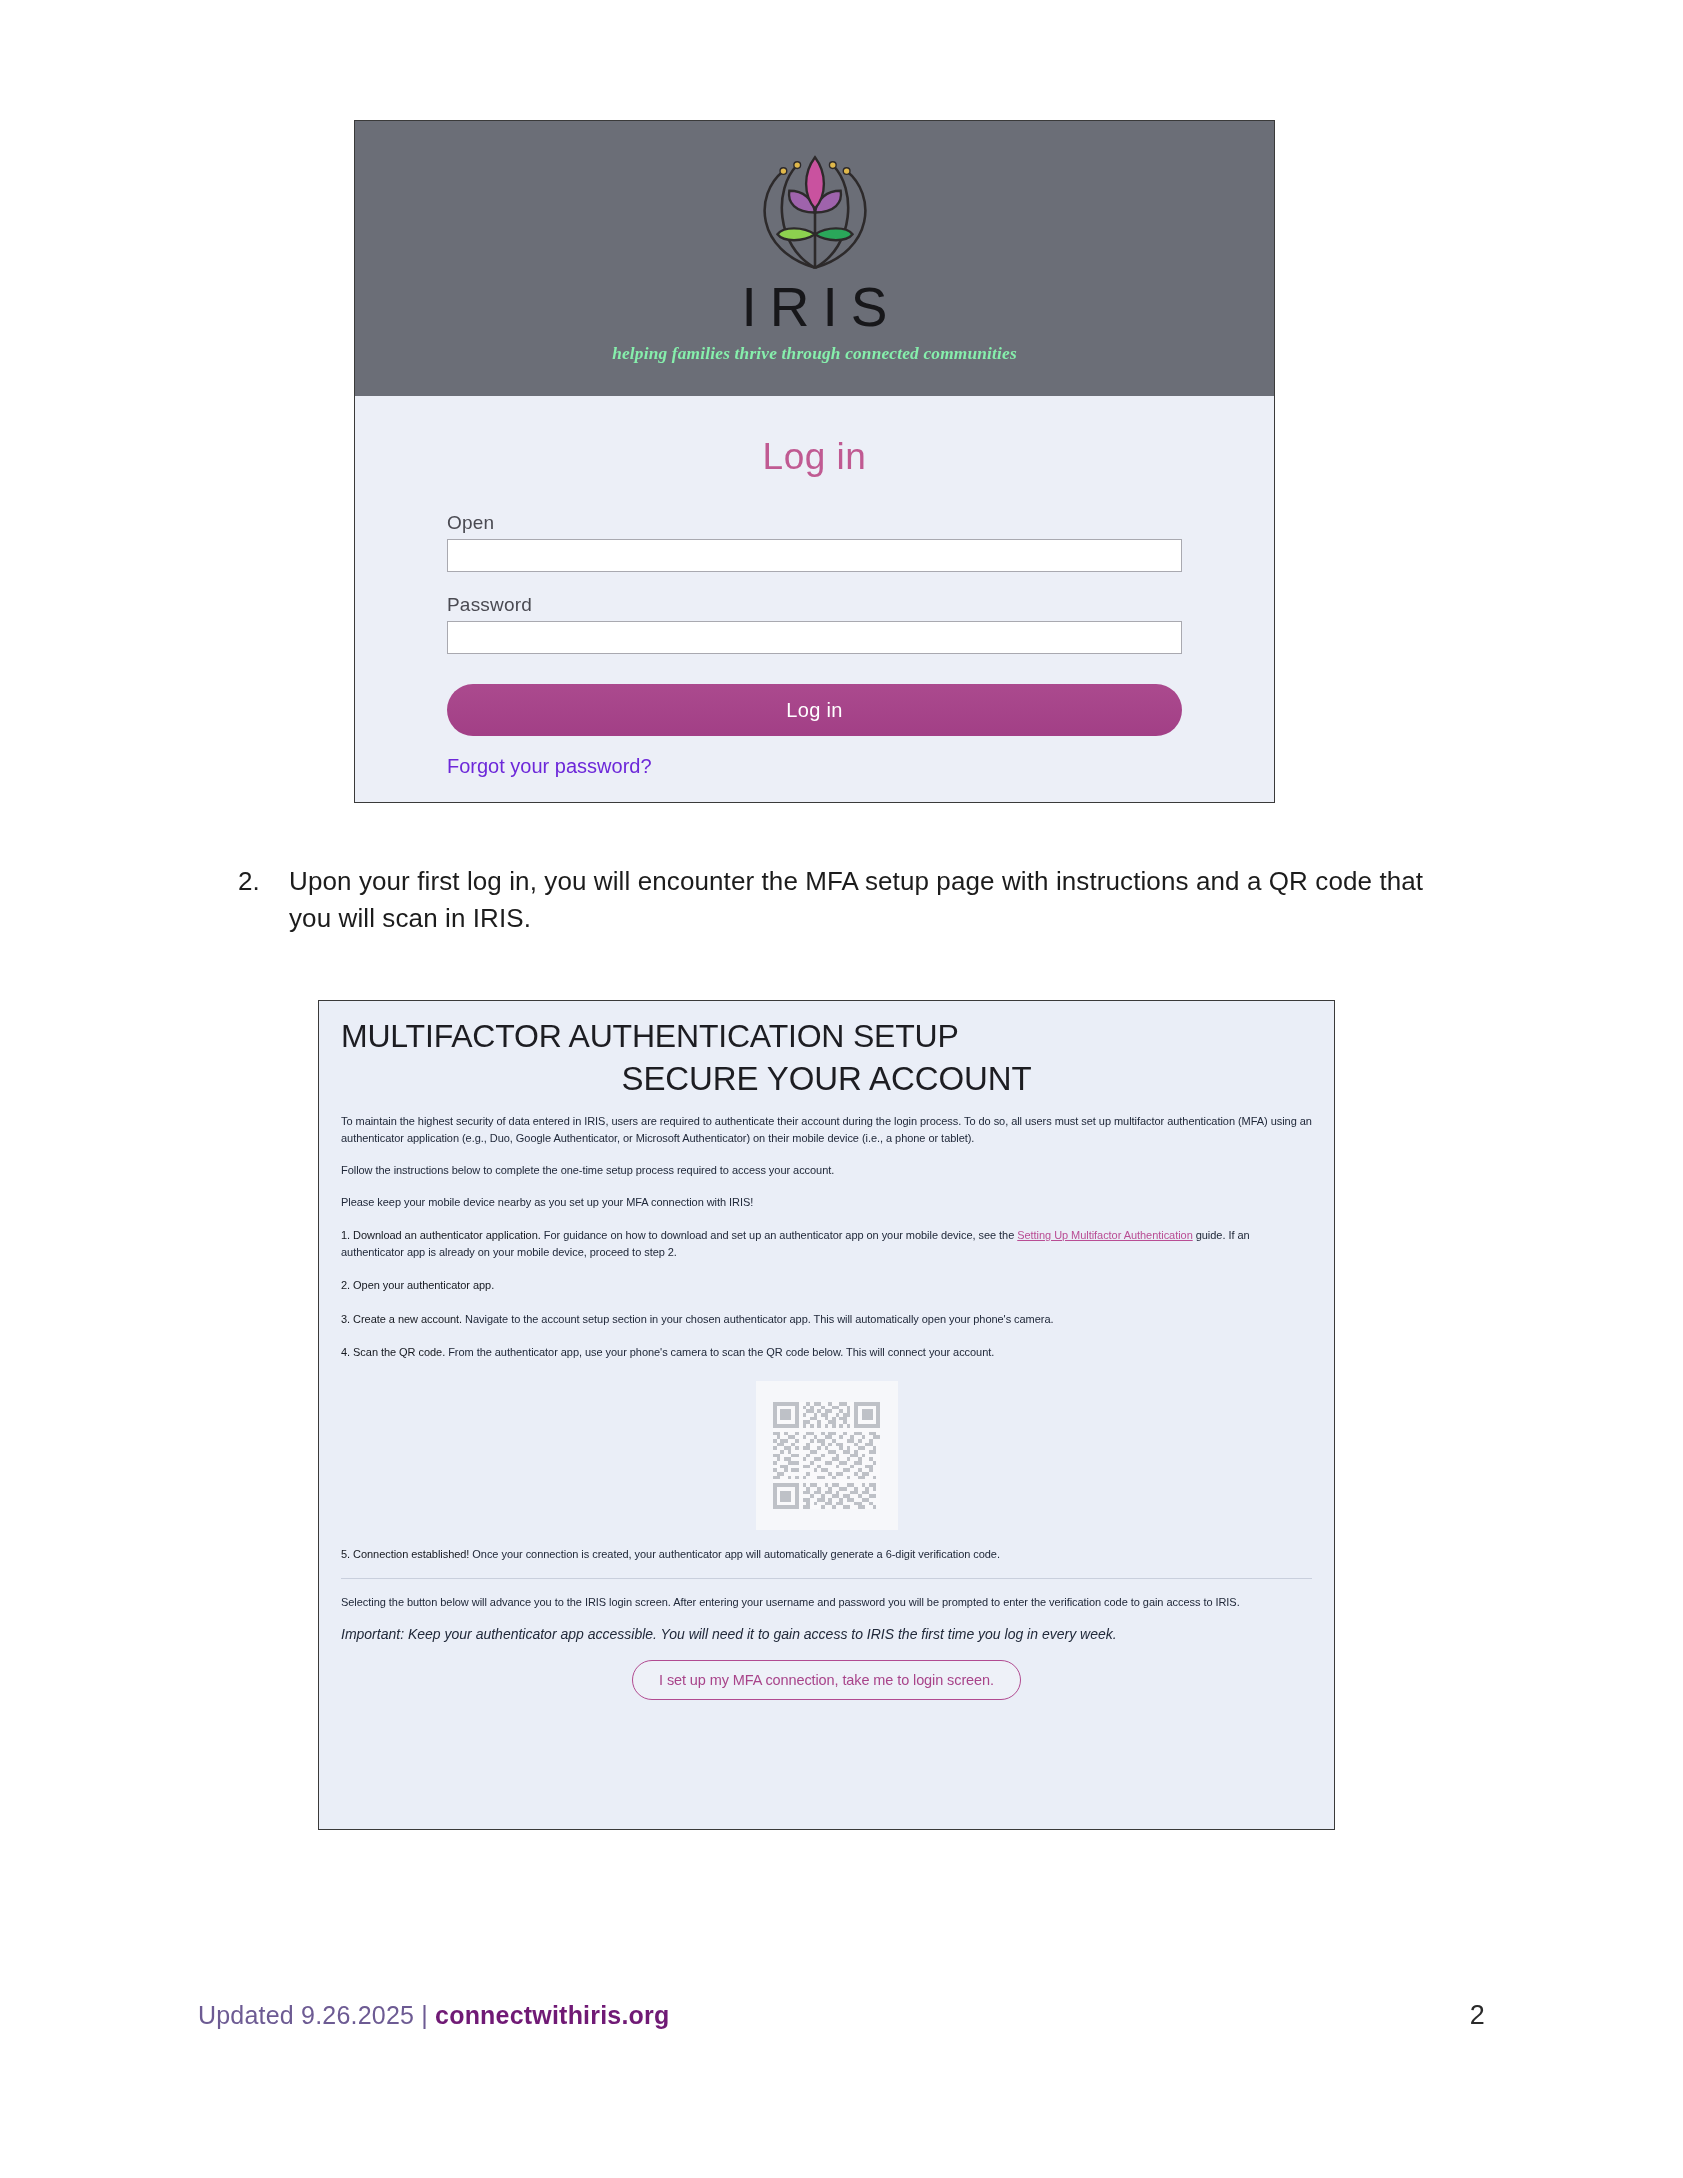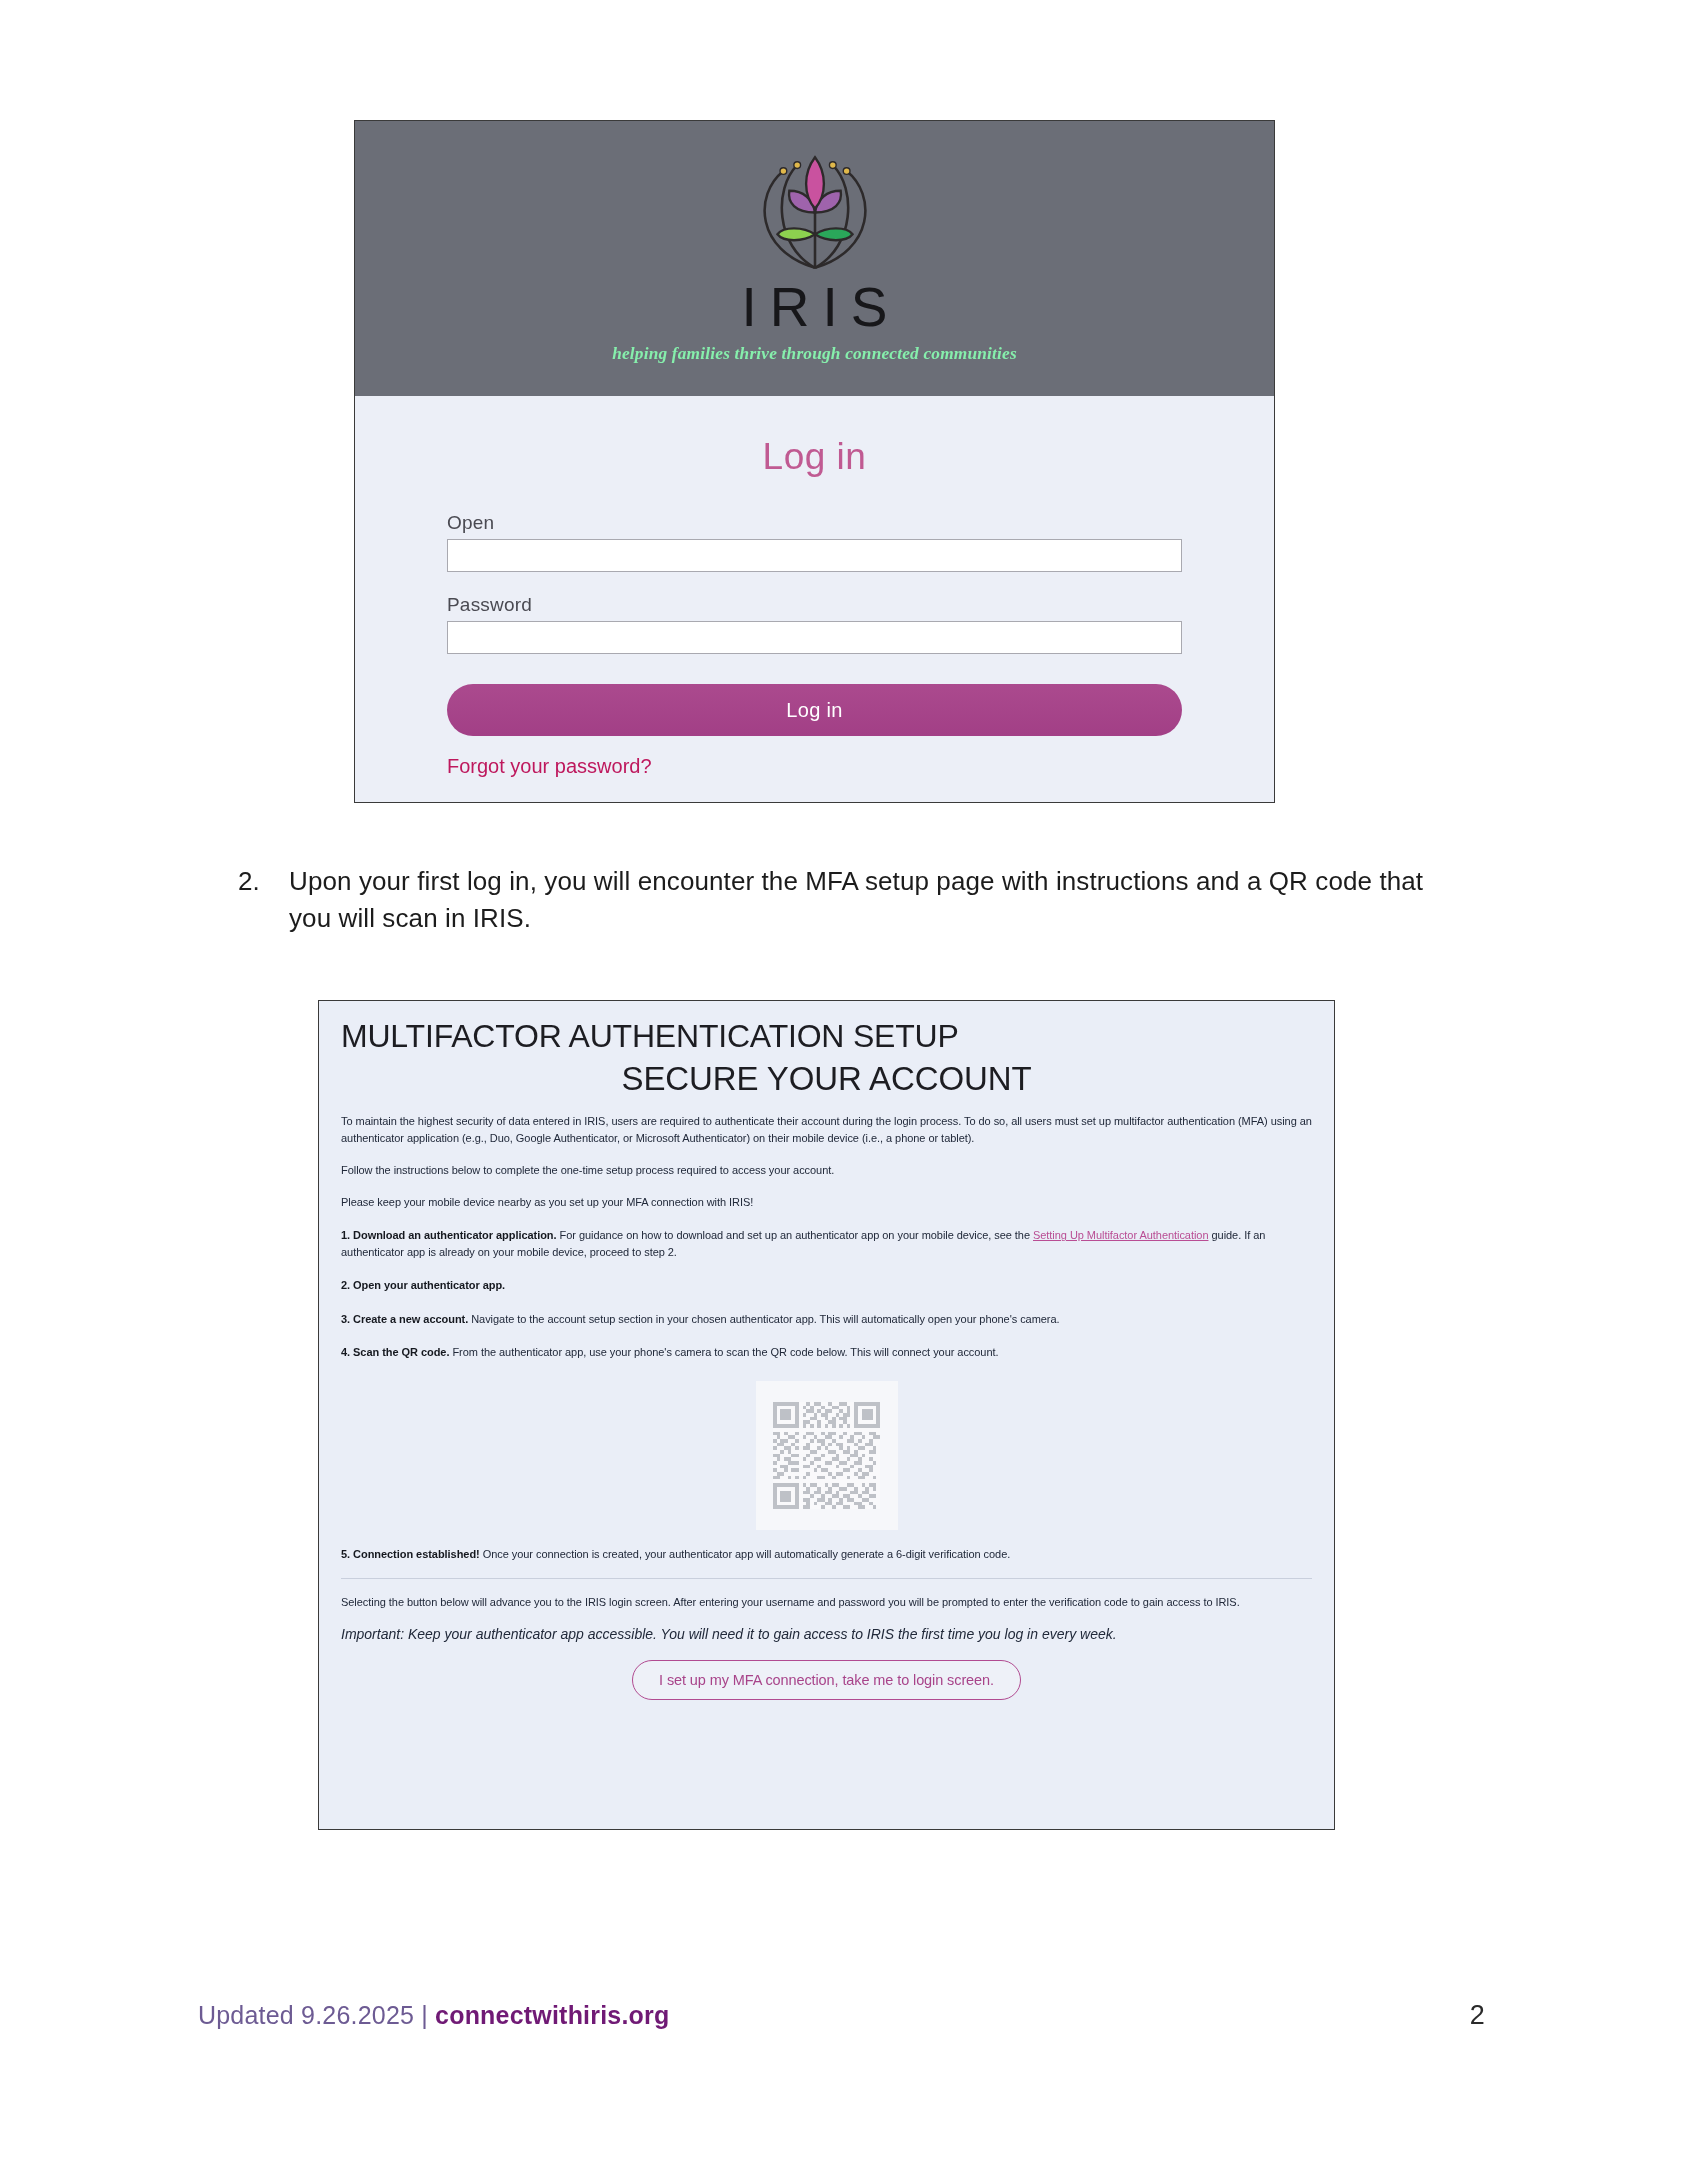--- a/index.html
+++ b/index.html
@@ -121,21 +121,21 @@
     color: #ffffff;
     font-family: "Liberation Sans", sans-serif;
     font-size: 20px;
     letter-spacing: 0.3px;
     cursor: pointer;
   }
   .forgot-link {
     display: block;
     width: 735px;
     margin: 19px auto 0 auto;
-    color: #be185d;
+    color: #6d28d9;
     font-size: 20px;
     text-decoration: none;
   }
 
   
   .instruction {
     position: absolute;
     left: 238px;
     top: 863px;
     width: 1218px;
@@ -185,21 +185,21 @@
     letter-spacing: -0.1px;
   }
   .mfa-p {
     font-size: 11px;
     color: #21293a;
     line-height: 1.55;
     margin-top: 15px;
     letter-spacing: -0.05px;
   }
   .mfa-p.step { margin-top: 16px; }
-  .mfa-p b { font-weight: bold; color: #15181f; }
+  .mfa-p b { font-weight: normal; color: #15181f; }
   .mfa-link { color: #b94d94; }
   .mfa-italic {
     font-style: italic;
     font-size: 14px;
     color: #21293a;
     margin-top: 15px;
   }
   .mfa-divider {
     border: none;
     border-top: 1px solid #c9cfdd;

